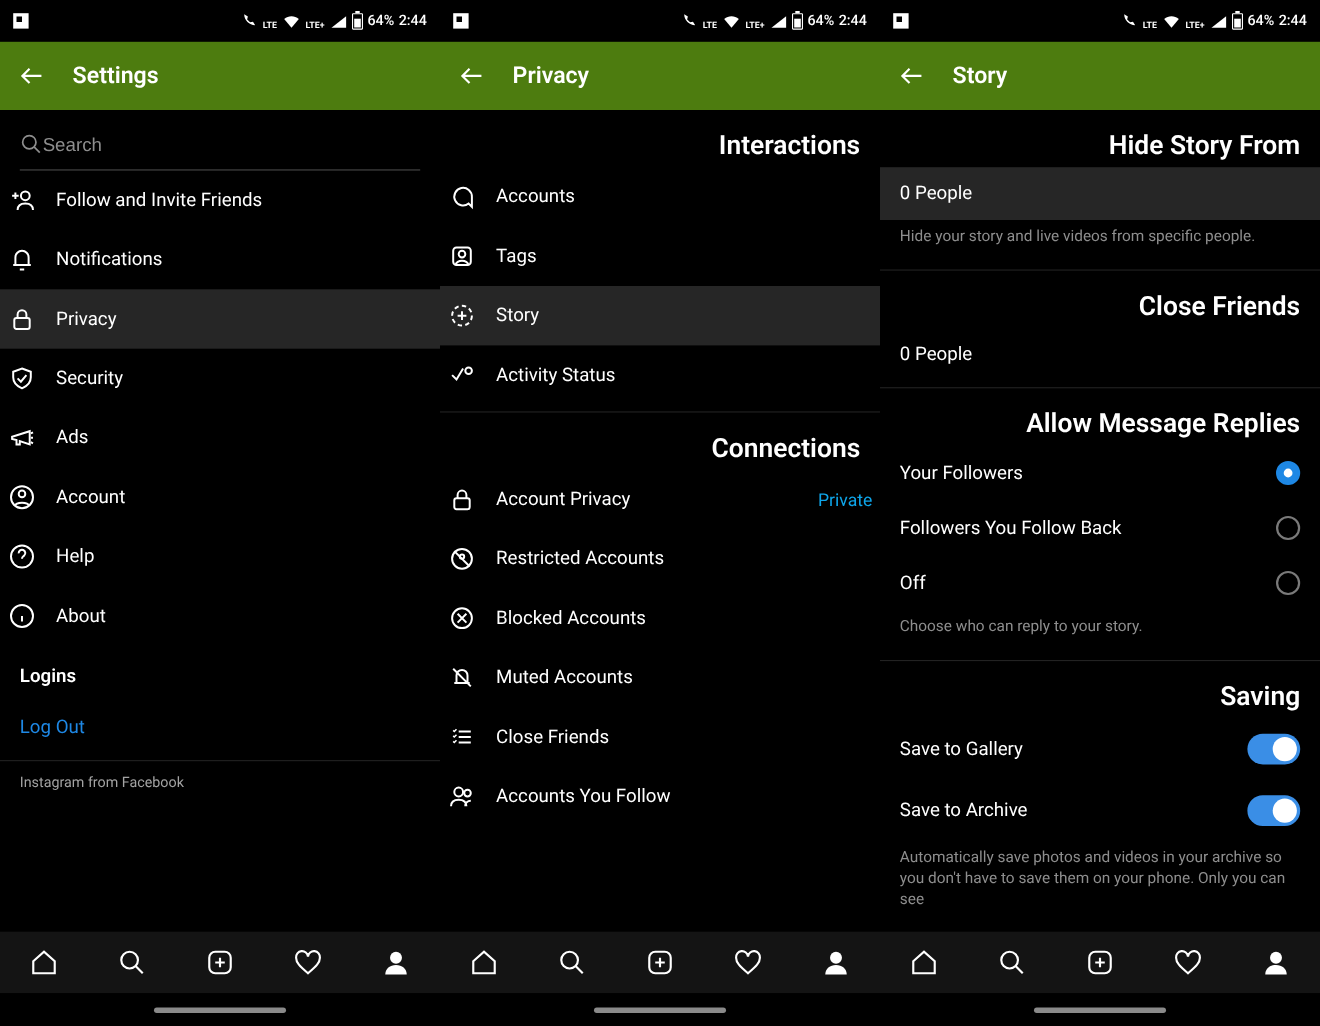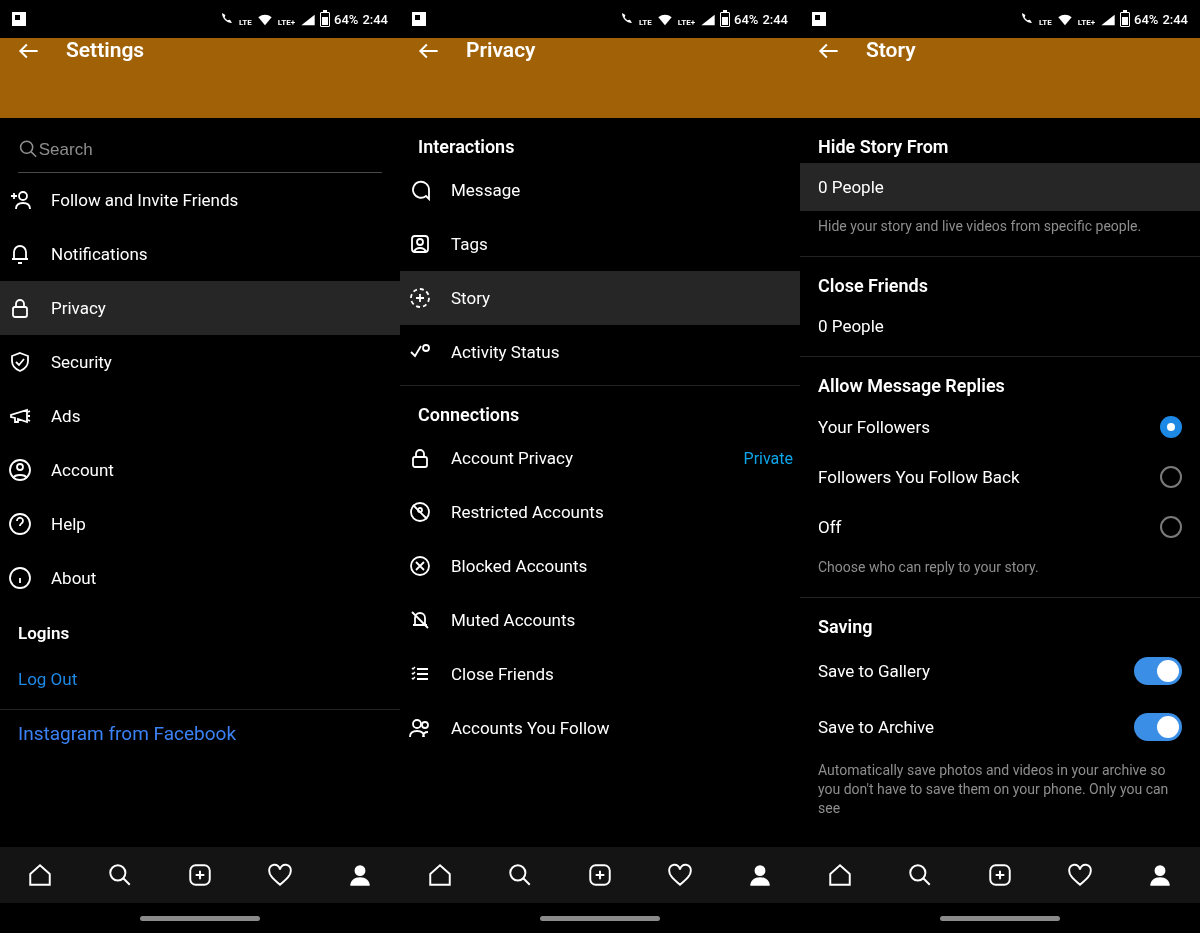--- a/index.html
+++ b/index.html
@@ -70,24 +70,24 @@
     background:#fff;
   }
   .lte-badge{
     font-size:8px;
     font-weight:700;
     background:transparent;
     padding:0 1px;
   }
   
   .screen-header {
-    height: 80px;
-    background: #a16207;
+    height: 62px;
+    background: #4d7c0f;
     display: flex;
-    align-items: flex-start;
+    align-items: center;
     padding: 0 16px;
     gap: 24px;
   }
   .screen-header .title {
     font-size: 21px;
     font-weight: 600;
   }
   .back-arrow svg { display:block; }
   
   .content {
@@ -128,44 +128,45 @@
     margin-left:auto;
     color:#0ea5e9;
     font-size:16px;
   }
   .section-label{
     font-size:17px;
     font-weight:600;
     padding: 18px 18px 12px 18px;
   }
   .section-label.big{
-    font-size:18px;
+    font-size:24px;
     padding: 18px 18px 6px 18px;
+    text-align: right;
   }
   .plain-row{
     padding: 14px 18px;
     font-size:17px;
     display:flex;
     align-items:center;
   }
   .plain-row.highlighted{ background:#262626; }
   .hint{
     color:#8e8e8e;
     font-size:14px;
     padding: 6px 18px 14px 18px;
     line-height:1.35;
   }
   .divider{
     border-top:1px solid #222;
     margin-top:6px;
   }
   .link{ color:#1e88e5; }
   .footer-note{
-    color:#3b82f6;
-    font-size:19px;
+    color:#a3a3a3;
+    font-size:13px;
     padding: 12px 18px 14px 18px;
     border-top:1px solid #222;
     margin-top:6px;
   }
 
   
   .radio{
     width:22px;height:22px;border-radius:50%;
     border:2px solid #7a7a7a;
     margin-left:auto;
@@ -415,21 +416,21 @@
 
   <div class="content">
     <div class="section-label big">Interactions</div>
 
     <div class="list-item">
       <span class="icon-slot">
           <svg width="24" height="24" viewBox="0 0 24 24">
             <path d="M21 12a8 8 0 10-3 6l3 3z"></path>
           </svg>
         </span>
-      <span>Message</span>
+      <span>Accounts</span>
     </div>
     <div class="list-item">
       <span class="icon-slot">
           <svg width="24" height="24" viewBox="0 0 24 24">
             <rect x="4" y="4" width="16" height="16" rx="3"></rect>
             <circle cx="12" cy="10" r="3"></circle>
             <path d="M6 20c1-3 4-4 6-4s5 1 6 4"></path>
           </svg>
         </span>
       <span>Tags</span>

